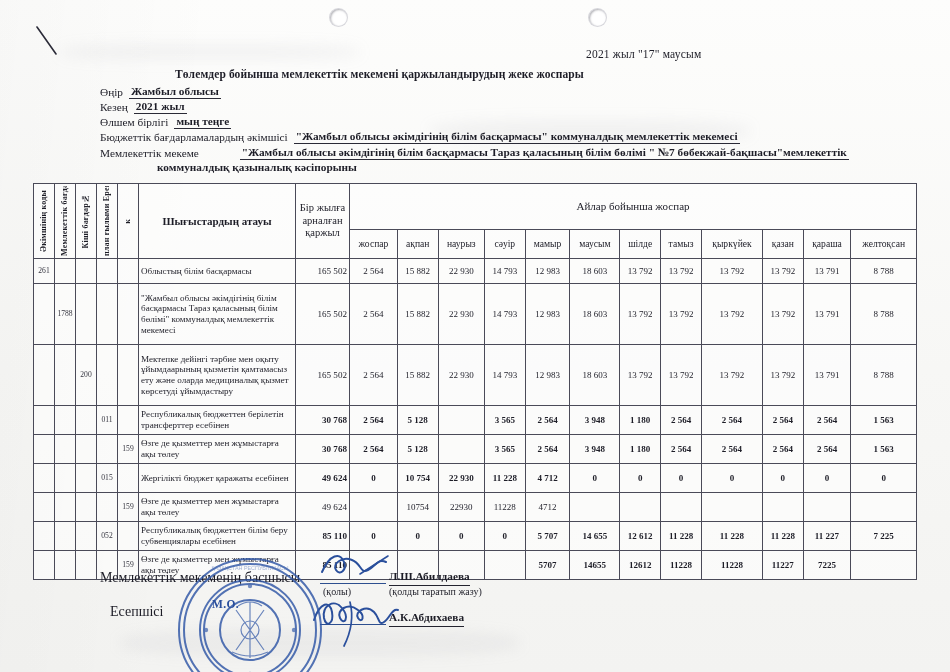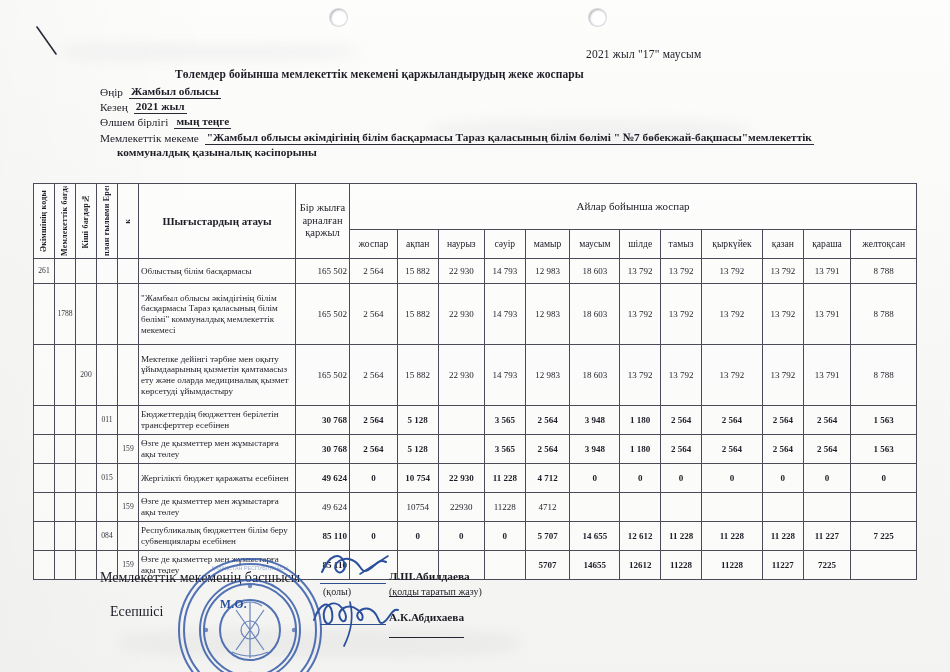--- a/index.html
+++ b/index.html
@@ -79,23 +79,23 @@
     height: 15.2px;
     white-space: nowrap;
     margin-left: 48px;
   }
   .meta-label { margin-right: 6px; }
   .meta-value {
     font-weight: bold;
     border-bottom: 1px solid #2a2a36;
     padding: 0 2px 1px 2px;
   }
-  .meta-row.wrap2 { margin-top: 1px; }
+  .meta-row.wrap2 { margin-top: 1px; gap: 35px; }
   .meta-cont {
-    margin-left: 65px;
+    margin-left: 105px;
     font-weight: bold;
     font-size: 11.3px;
     height: 15px;
   }
 
   
   table.plan {
     position: absolute;
     left: 33px;
     top: 183px;
@@ -160,21 +160,21 @@
   
   .sig { position: absolute; font-size: 14px; text-align: right; }
   .sig-head  { left: 100px; top: 570px; font-weight: normal; }
   .sig-acct  { left: 110px; top: 604px; }
 
   .sig-name {
     position: absolute;
     font-weight: bold;
     font-size: 11.3px;
     border-bottom: 1px solid #23232f;
-    padding-bottom: 14px;
+    padding-bottom: 3px;
     text-align: center;
   }
   .sig-name.n1 { left: 389px; top: 570px; }
   .sig-name.n2 { left: 389px; top: 611px; }
 
   .sig-sub {
     position: absolute;
     font-size: 10px;
   }
   .sig-sub.s1 { left: 323px; top: 586px; }
@@ -194,21 +194,21 @@
 
   
   .stamp {
     position: absolute;
     left: 176px; top: 556px;
     width: 148px; height: 148px;
     opacity: .82;
   }
   .stamp-mo {
     position: absolute;
-    left: 220px; top: 598px;
+    left: 212px; top: 598px;
     font-size: 11.5px;
     font-weight: bold;
     color: #2a4f9c;
     letter-spacing: .4px;
   }
 </style>
 </head>
 <body>
 
 <div class="page">
@@ -232,20 +232,24 @@
       <span class="meta-label">Өңір</span>
       <span class="meta-value">Жамбыл облысы</span>
     </div>
     <div class="meta-row">
       <span class="meta-label">Кезең</span>
       <span class="meta-value">2021 жыл</span>
     </div>
     <div class="meta-row">
       <span class="meta-label">Өлшем бірлігі</span>
       <span class="meta-value">мың теңге</span>
+    </div>
+    <div class="meta-row">
+      <span class="meta-label">Бюджеттік бағдарламалардың әкімшісі</span>
+      <span class="meta-value">"Жамбыл облысы әкімдігінің  білім басқармасы" коммуналдық мемлекеттік мекемесі</span>
     </div>
     <div class="meta-row wrap2">
       <span class="meta-label">Мемлекеттік мекеме</span>
       <span class="meta-value">"Жамбыл облысы әкімдігінің  білім басқармасы Тараз қаласының білім бөлімі " №7    бөбекжай-бақшасы"мемлекеттік</span>
     </div>
     <div class="meta-cont">коммуналдық қазыналық кәсіпорыны</div>
   </div>
 
   <table class="plan">
     <thead>
@@ -347,21 +351,21 @@
           <td class="num">13 792</td>
           <td class="num">13 791</td>
           <td class="num">8 788</td>
         </tr>
         <tr class="r-mid">
           <td class="code"></td>
           <td class="code"></td>
           <td class="code"></td>
           <td class="code">011</td>
           <td class="code"></td>
-          <td class="name b">Бюджеттердің бюджеттен берілетін трансферттер есебінен</td>
+          <td class="name b">Республикалық бюджеттен берілетін трансферттер есебінен</td>
           <td class="year b">30 768</td>
           <td class="num b">2 564</td>
           <td class="num b">5 128</td>
           <td class="num b"></td>
           <td class="num b">3 565</td>
           <td class="num b">2 564</td>
           <td class="num b">3 948</td>
           <td class="num b">1 180</td>
           <td class="num b">2 564</td>
           <td class="num b">2 564</td>
@@ -429,21 +433,21 @@
           <td class="num"></td>
           <td class="num"></td>
           <td class="num"></td>
           <td class="num"></td>
           <td class="num"></td>
         </tr>
         <tr class="r-mid">
           <td class="code"></td>
           <td class="code"></td>
           <td class="code"></td>
-          <td class="code">084</td>
+          <td class="code">052</td>
           <td class="code"></td>
           <td class="name b">Республикалық бюджеттен білім беру субвенциялары есебінен</td>
           <td class="year b">85 110</td>
           <td class="num b">0</td>
           <td class="num b">0</td>
           <td class="num b">0</td>
           <td class="num b">0</td>
           <td class="num b">5 707</td>
           <td class="num b">14 655</td>
           <td class="num b">12 612</td>

